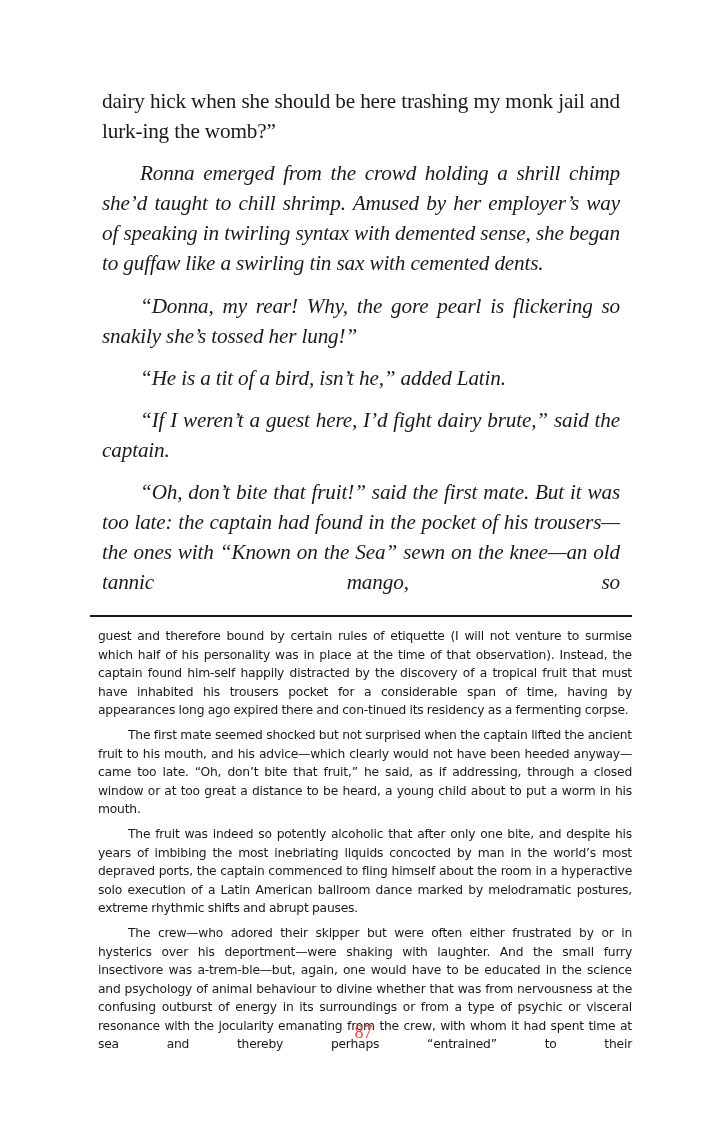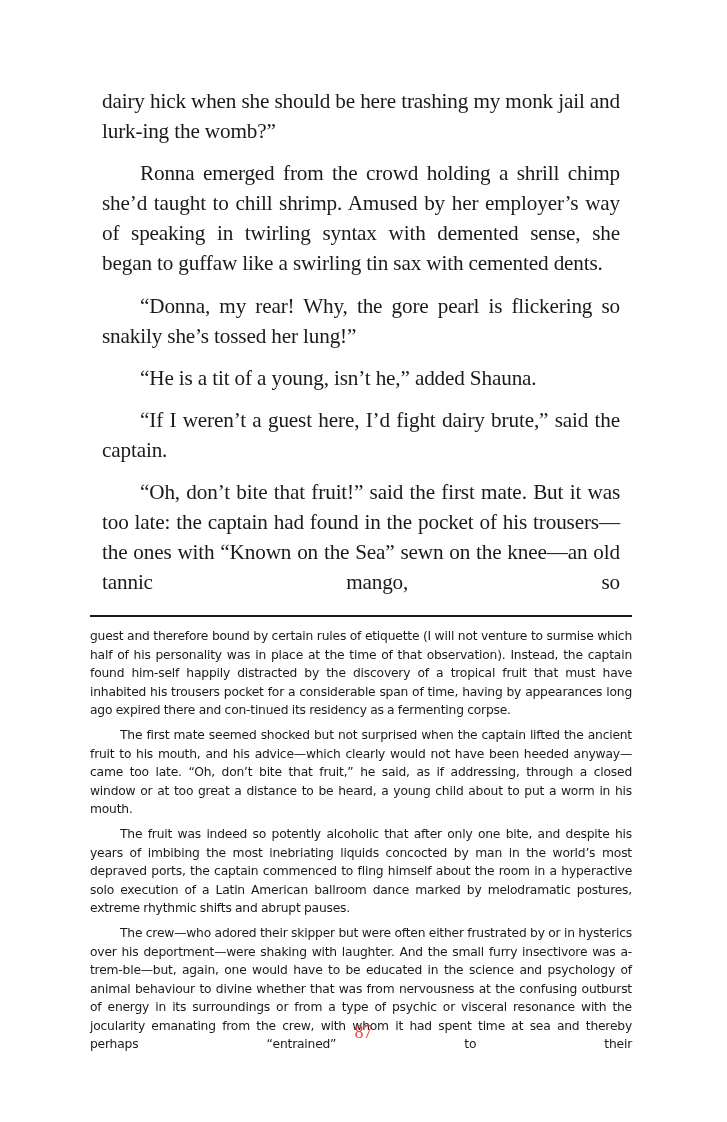--- a/index.html
+++ b/index.html
@@ -25,40 +25,41 @@
       font-family: "Liberation Serif", "DejaVu Serif", serif;
       font-size: 21.2px;
       line-height: 30.1px;
       text-align: justify;
       text-align-last: left;
       hyphens: manual;
       letter-spacing: -0.15px;
     }
     .main-text p.indent {
       text-indent: 38px;
+      font-style: italic;
     }
     .main-text p.justify-last {
       text-align-last: justify;
     }
     .rule {
       position: absolute;
       left: 90px;
       top: 615px;
       width: 542px;
       height: 0;
       border-top: 2px solid #1a1a1a;
     }
     .notes {
       position: absolute;
       left: 90px;
       top: 627px;
       width: 542px;
     }
     .notes p {
-      margin: 0 0 6px 0;
+      margin: 0 0 6px 8px;
       font-family: "DejaVu Sans", "Liberation Sans", sans-serif;
       font-size: 12.3px;
       line-height: 18.6px;
       text-align: justify;
       text-align-last: left;
       letter-spacing: -0.2px;
       word-spacing: -0.3px;
     }
     .notes p.indent {
       text-indent: 30px;
@@ -78,21 +79,21 @@
     }
   </style>
 </head>
 <body>
 
 <div class="page">
   <div class="main-text">
     <p>dairy hick when she should be here trashing my monk jail and lurk-ing the womb?”</p>
     <p class="indent">Ronna emerged from the crowd holding a shrill chimp she’d taught to chill shrimp. Amused by her employer’s way of speaking in twirling syntax with demented sense, she began to guffaw like a swirling tin sax with cemented dents.</p>
     <p class="indent">“Donna, my rear! Why, the gore pearl is flickering so snakily she’s tossed her lung!”</p>
-    <p class="indent">“He is a tit of a young, isn’t he,” added Shauna.</p>
+    <p class="indent">“He is a tit of a bird, isn’t he,” added Latin.</p>
     <p class="indent">“If I weren’t a guest here, I’d fight dairy brute,” said the captain.</p>
     <p class="indent justify-last">“Oh, don’t bite that fruit!” said the first mate. But it was too late: the captain had found in the pocket of his trousers—the ones with “Known on the Sea” sewn on the knee—an old tannic mango, so</p>
   </div>
 </div>
 
 <div class="rule"></div>
 
 <div class="notes">
   <p>guest and therefore bound by certain rules of etiquette (I will not venture to surmise which half of his personality was in place at the time of that observation). Instead, the captain found him-self happily distracted by the discovery of a tropical fruit that must have inhabited his trousers pocket for a considerable span of time, having by appearances long ago expired there and con-tinued its residency as a fermenting corpse.</p>
   <p class="indent">The first mate seemed shocked but not surprised when the captain lifted the ancient fruit to his mouth, and his advice—which clearly would not have been heeded anyway—came too late. “Oh, don’t bite that fruit,” he said, as if addressing, through a closed window or at too great a distance to be heard, a young child about to put a worm in his mouth.</p>

